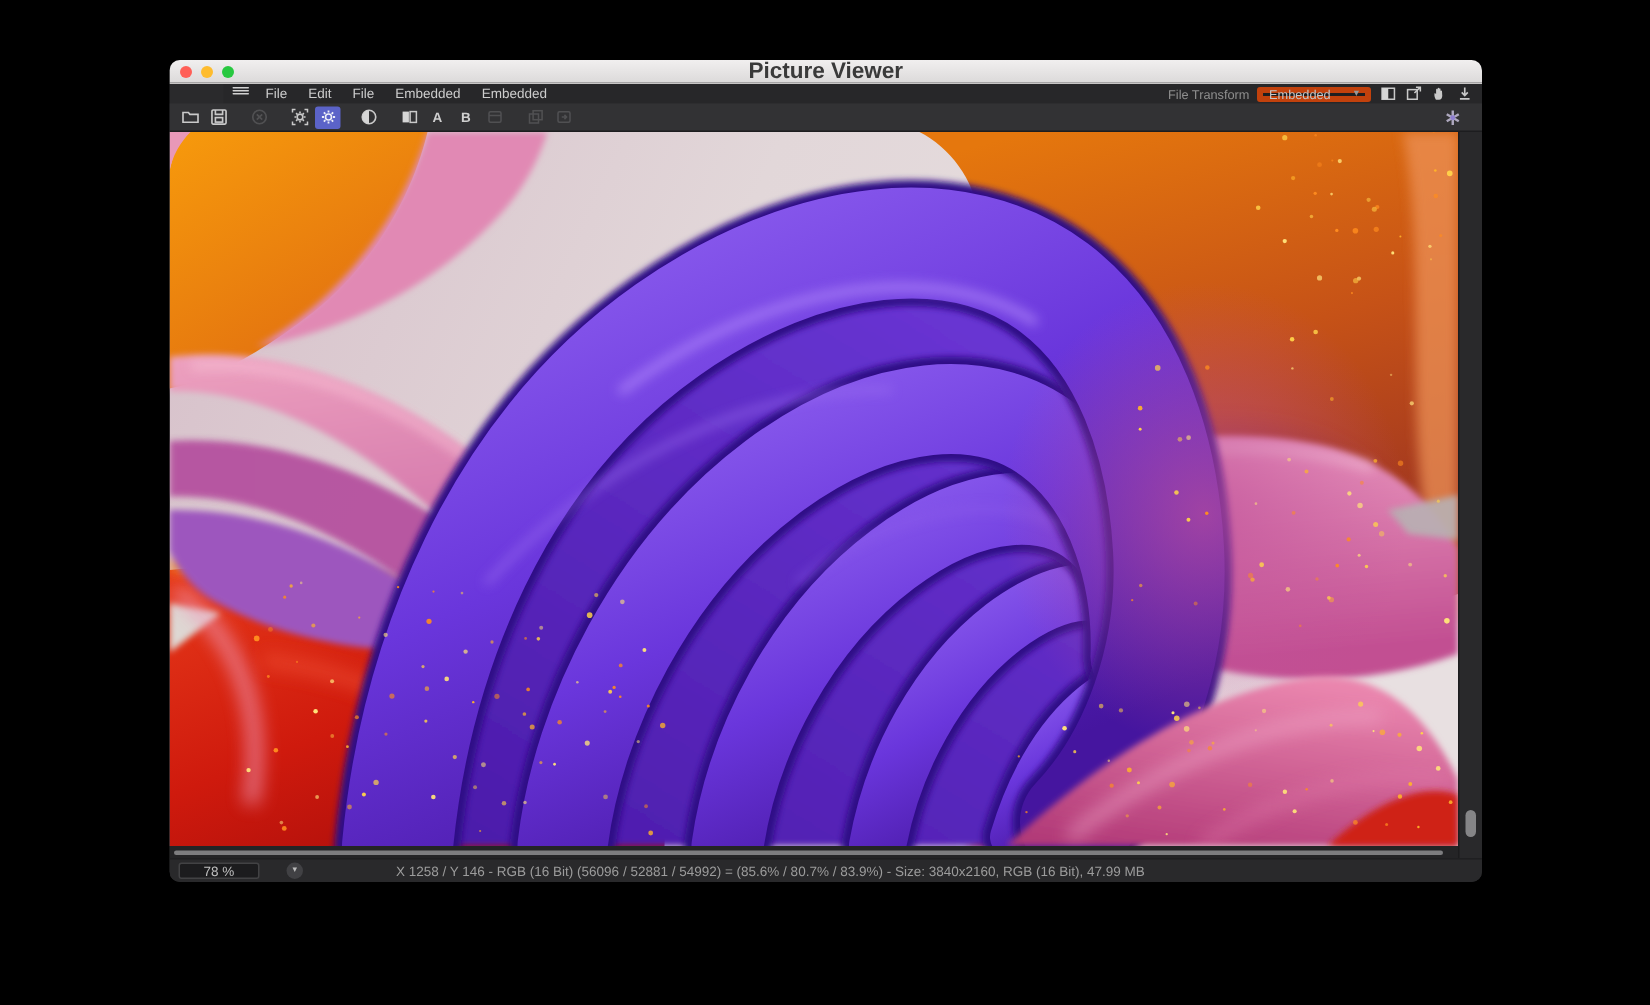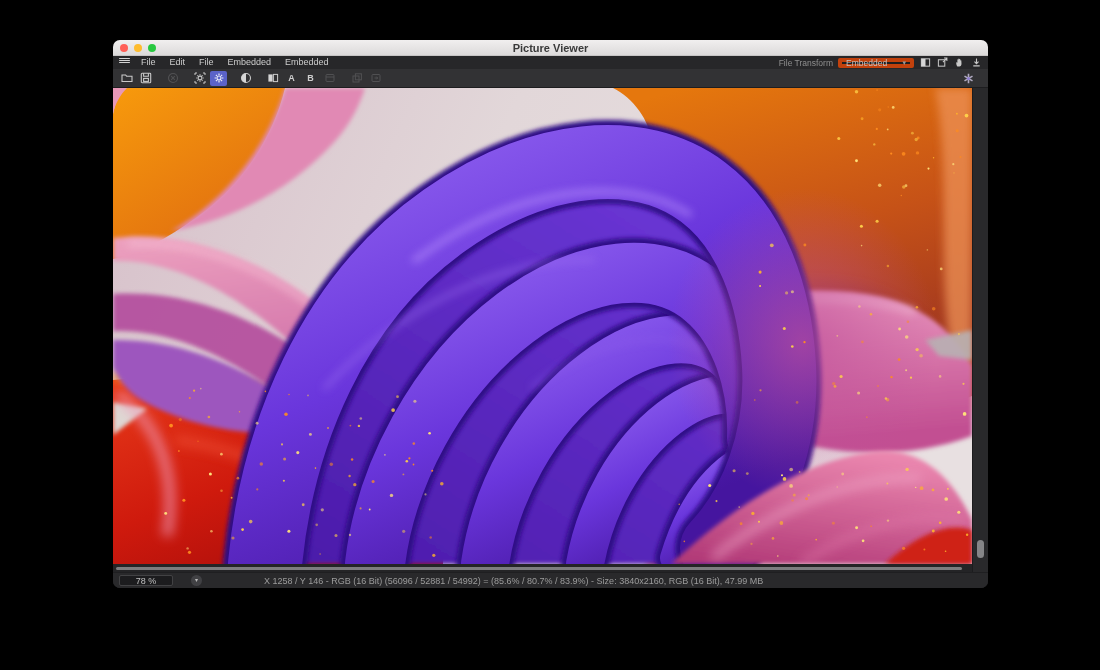--- a/index.html
+++ b/index.html
@@ -9,25 +9,25 @@
   .window{position:absolute;left:113px;top:40px;width:875px;height:548px;border-radius:7px;
           overflow:hidden;display:flex;flex-direction:column;background:#2a2a2c;}
 
   
   .titlebar{height:16px;flex:0 0 16px;background:linear-gradient(#f1efef,#dcdada);
             position:relative;border-bottom:1px solid #c7c5c5;}
   .traffic{position:absolute;left:7px;top:4px;display:flex;gap:6px;}
   .light{width:8px;height:8px;border-radius:50%;display:inline-block;cursor:default;}
   .light.red{background:#ff5f57;}  .light.yellow{background:#febc2e;}  .light.green{background:#28c840;}
   .wtitle{position:absolute;left:0;right:0;top:0;height:16px;line-height:16px;text-align:center;
-          font-size:11px;font-weight:bold;color:#3a3a3a;}
+          font-size:15px;font-weight:bold;color:#3a3a3a;}
 
   
   .menubar{height:13px;flex:0 0 13px;background:#272729;display:flex;
-           padding:0 6px;color:#cdcdcd;font-size:9px;}
+           padding:0 6px;color:#cdcdcd;font-size:9px;margin-left:36px;}
   .burger{width:11px;height:9px;display:flex;flex-direction:column;justify-content:space-between;
           padding:1.5px 0;margin-right:4px;cursor:pointer;}
   .burger i{display:block;height:1.3px;background:#d2d2d2;border-radius:1px;}
   .mitem{padding:0 7px;cursor:default;line-height:13px;}
   .mright{margin-left:auto;display:flex;align-items:center;gap:5px;}
   .vtlabel{color:#8f8f8f;font-size:8.5px;}
   .vtselect{width:76px;height:10px;background:#1e1e20;border:4px solid #c2410c;border-radius:2px;
             display:flex;align-items:center;justify-content:space-between;padding:0 4px;
             color:#c5c5c5;font-size:8.5px;cursor:pointer;}
   .vtselect .caret{color:#999;font-size:7px;line-height:1;}

